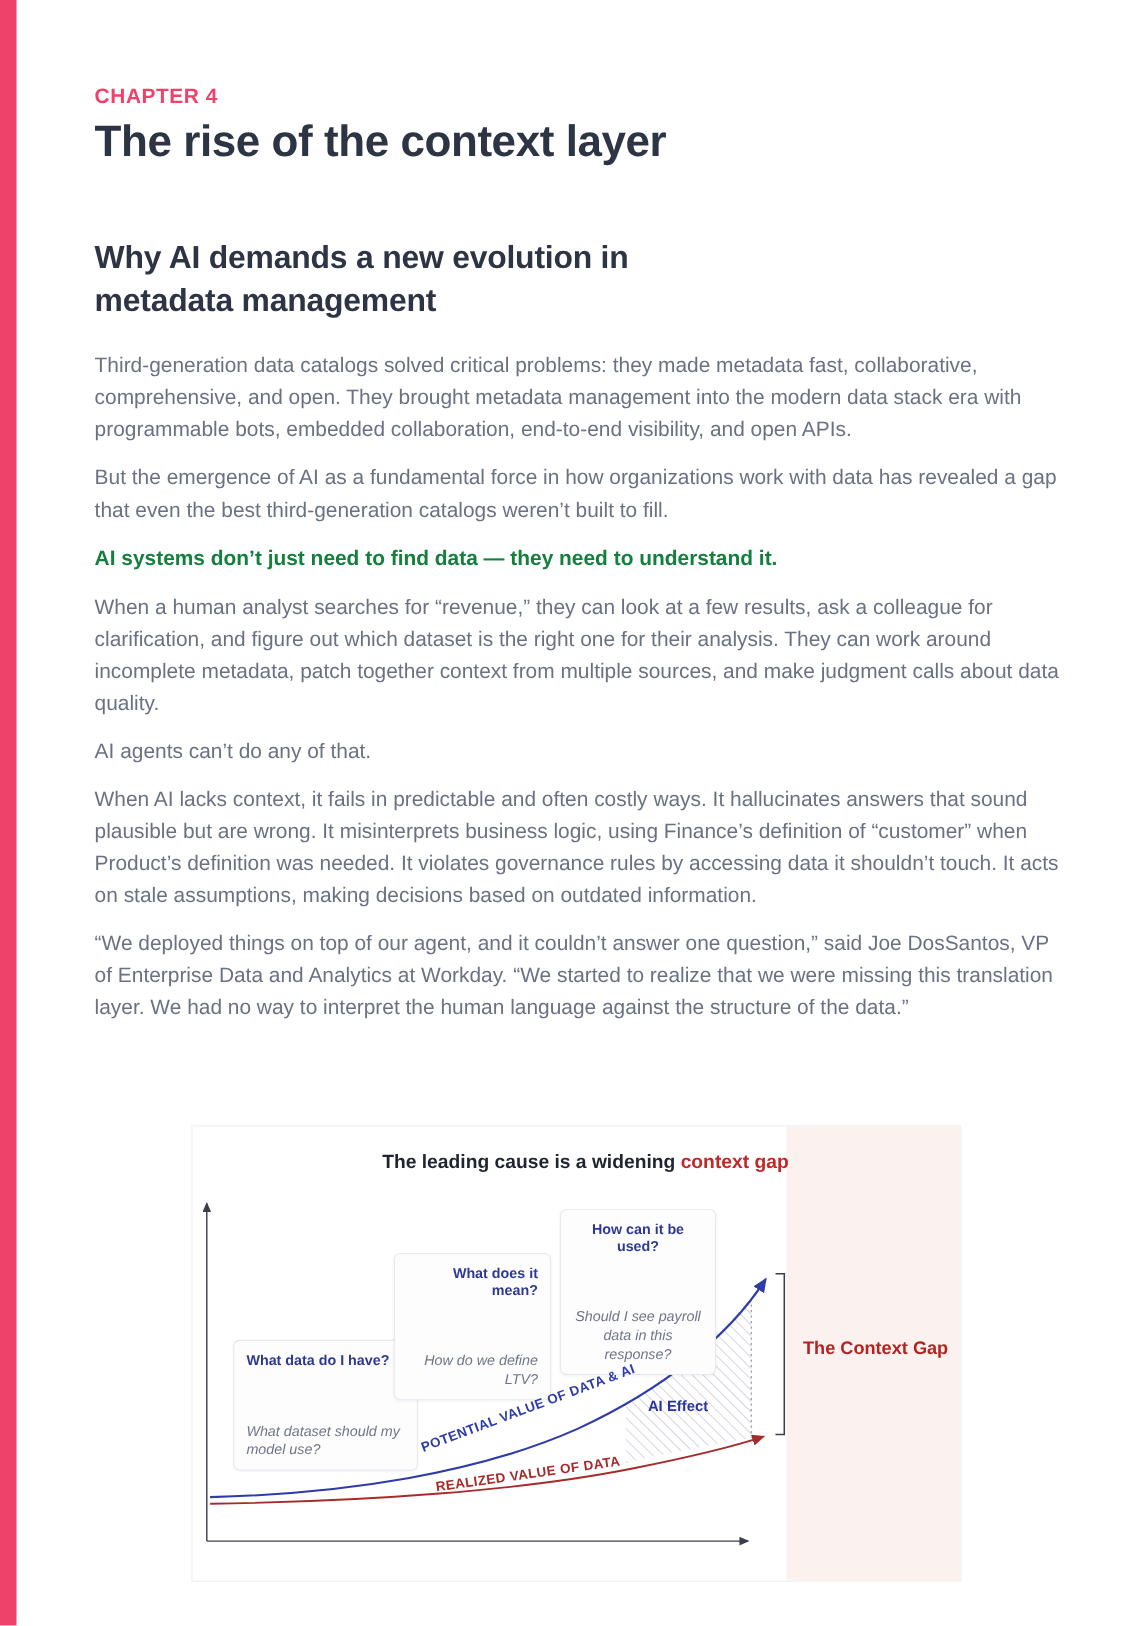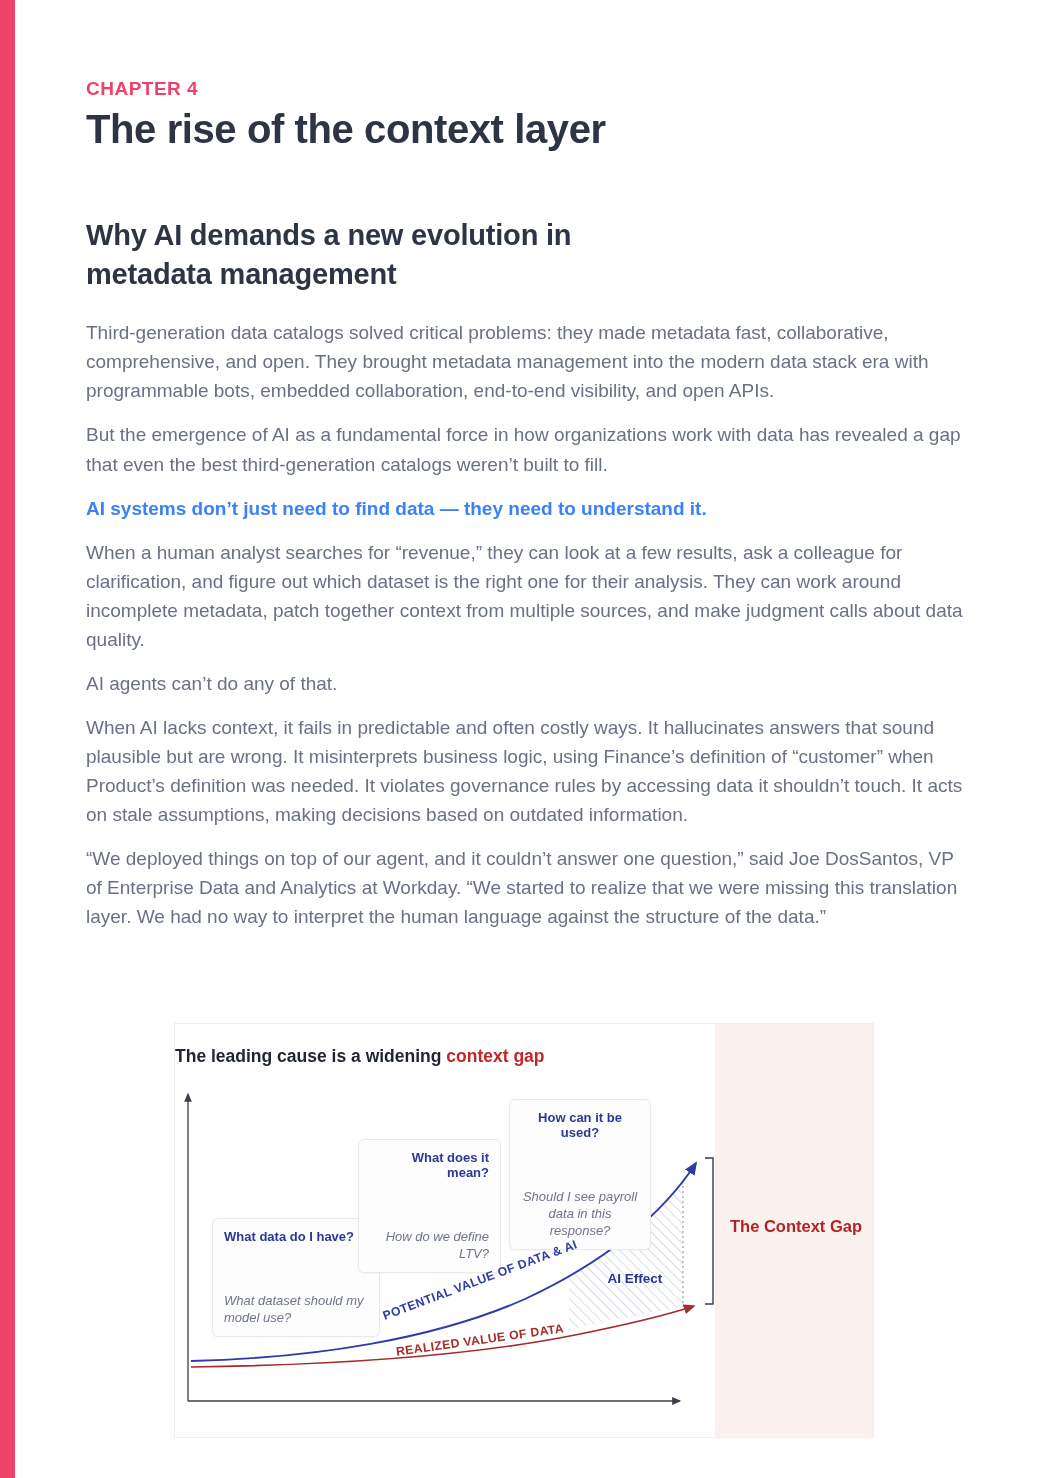--- a/index.html
+++ b/index.html
@@ -4,42 +4,42 @@
 <style>
   html,body{margin:0;padding:0;background:#ffffff;}
   .page{position:relative;width:1039px;height:1478px;background:#ffffff;overflow:hidden;
         font-family:"Liberation Sans", sans-serif;}
   .stripe{position:absolute;left:0;top:0;width:15px;height:1478px;background:#EF426B;}
   .content{position:absolute;left:86px;top:78px;width:878px;}
   .eyebrow{font-size:19px;font-weight:bold;color:#EF426B;letter-spacing:.5px;}
   h1{margin:7px 0 0 0;font-size:40px;font-weight:bold;color:#2D3444;letter-spacing:-.4px;}
   h2{margin:64px 0 24px 0;font-size:29px;font-weight:bold;color:#2D3444;line-height:1.35;letter-spacing:-.2px;}
   p{margin:0 0 15px 0;font-size:19px;line-height:1.53;color:#6A7183;}
-  p.lead-bold{font-weight:bold;color:#3b82f6;margin-bottom:15px;}
+  p.lead-bold{font-weight:bold;color:#15803d;margin-bottom:15px;}
 
   
   .chart{position:absolute;left:174px;top:1023px;width:700px;height:415px;margin:0;
          background:#ffffff;border:1px solid #EFEFEF;box-sizing:border-box;}
   .panel{position:absolute;right:0;top:0;width:158px;height:100%;background:#FBF1EF;}
   .chart svg{position:absolute;left:0;top:0;}
-  .chart-title{position:absolute;left:0;top:22px;width:542px;text-align:left;
+  .chart-title{position:absolute;left:0;top:22px;width:542px;text-align:right;
                font-size:17.5px;font-weight:bold;color:#1E2430;}
   .chart-title .red{color:#C22727;}
   .abox{position:absolute;background:#FDFDFE;border:1px solid #E7E9EF;border-radius:6px;
         padding:10px 11px;box-sizing:border-box;box-shadow:0 1px 2px rgba(40,50,90,.04);}
   .abox-title{font-size:13px;font-weight:bold;color:#2D3894;margin-bottom:3px;}
   .abox-sub{font-size:13px;font-style:italic;color:#6F7587;line-height:1.32;margin-top:48px;}
   .b1{left:37px;top:194px;width:168px;}
   .b2{left:183px;top:115px;width:143px;text-align:right;}
   .b3{left:334px;top:75px;width:142px;text-align:center;}
   .curve-label{position:absolute;font-weight:bold;font-size:12.2px;letter-spacing:.4px;
                text-align:center;white-space:nowrap;}
   .potential{left:188px;top:249px;width:234px;color:#2E3BA8;transform:rotate(-20.5deg);}
   .realized{left:202px;top:309px;width:206px;color:#A62B2B;transform:rotate(-8deg);}
-  .ai-effect{position:absolute;left:414px;top:247px;width:92px;text-align:center;
+  .ai-effect{position:absolute;left:414px;top:247px;width:92px;
              font-size:13.5px;font-weight:bold;color:#27339B;}
   .gap-label{position:absolute;left:542px;top:193px;width:158px;text-align:center;
              font-size:16.5px;font-weight:bold;color:#B22424;}
 </style>
 </head>
 <body>
 
 <div class="page">
   <div class="stripe"></div>
 

